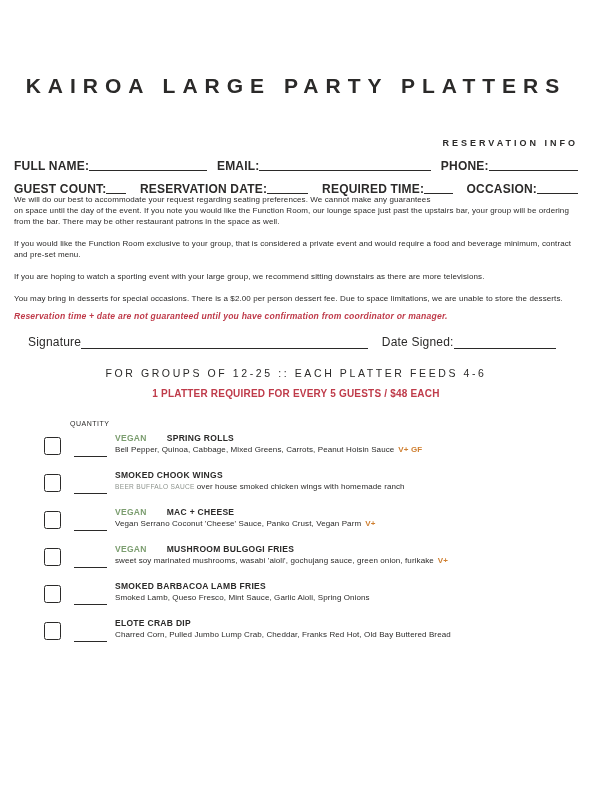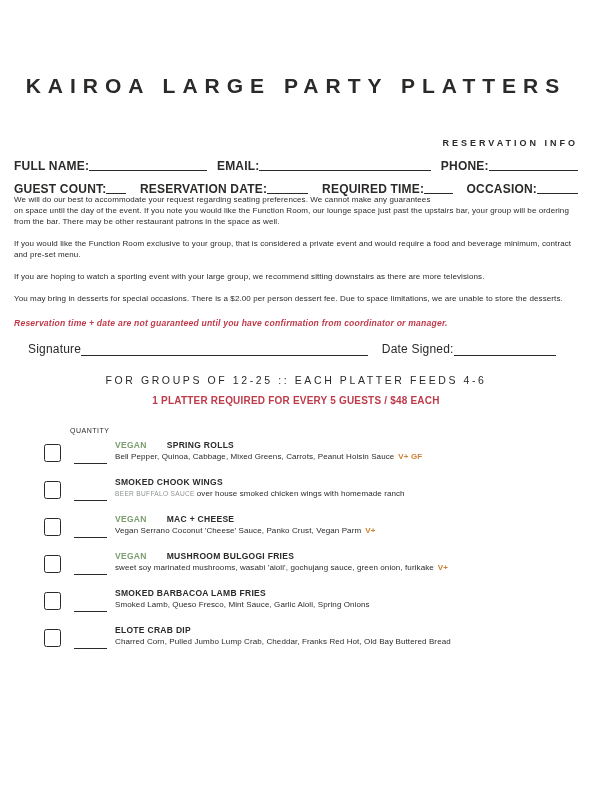--- a/index.html
+++ b/index.html
@@ -47,21 +47,21 @@
   .gap10{width:10px;flex:0 0 auto;}
   .para{
     margin:11px 0 0 0;
     font-size:8px;
     line-height:11px;
     letter-spacing:.1px;
     white-space:pre-line;
   }
   .para.first{margin-top:0;}
   .notice{
-    margin-top:14px;
+    margin-top:7px;
     font-size:8.6px;
     font-weight:bold;
     font-style:italic;
     color:var(--accent-red,#bf3b4a);
     letter-spacing:.2px;
   }
   .signature-row{
     display:flex;
     align-items:flex-end;
     margin-top:14px;

